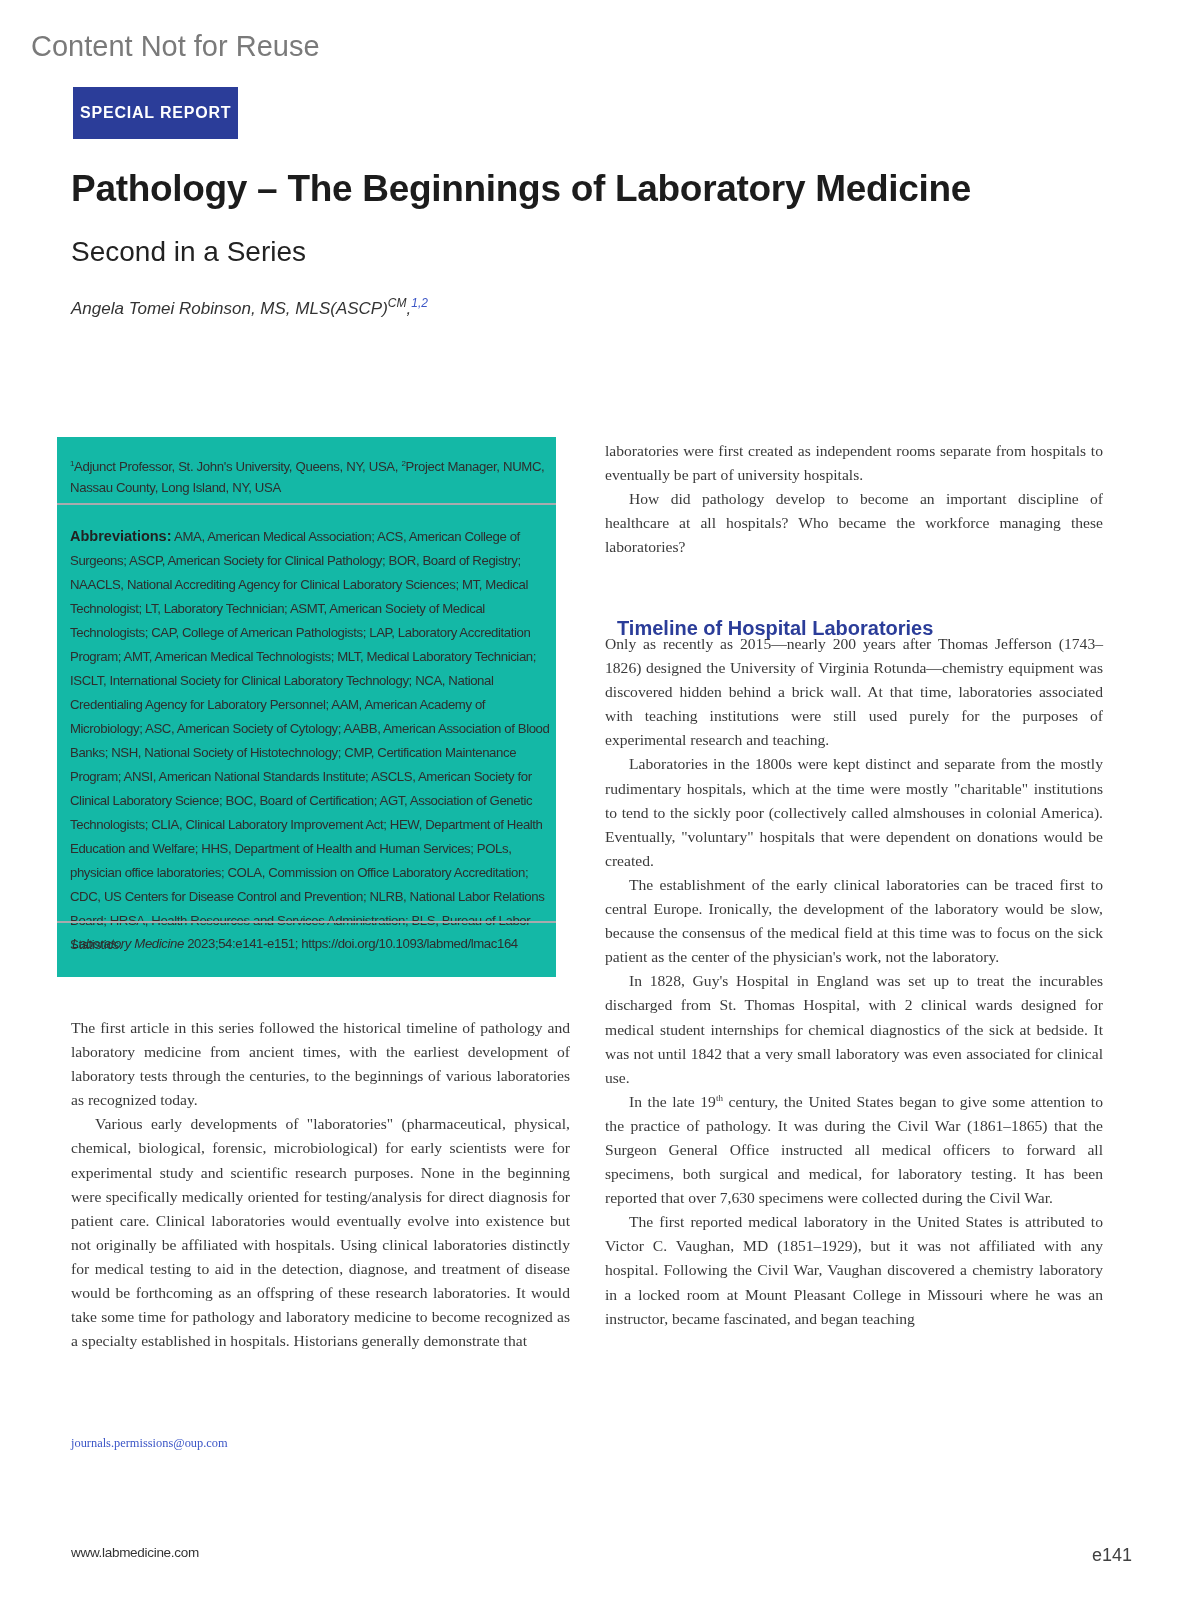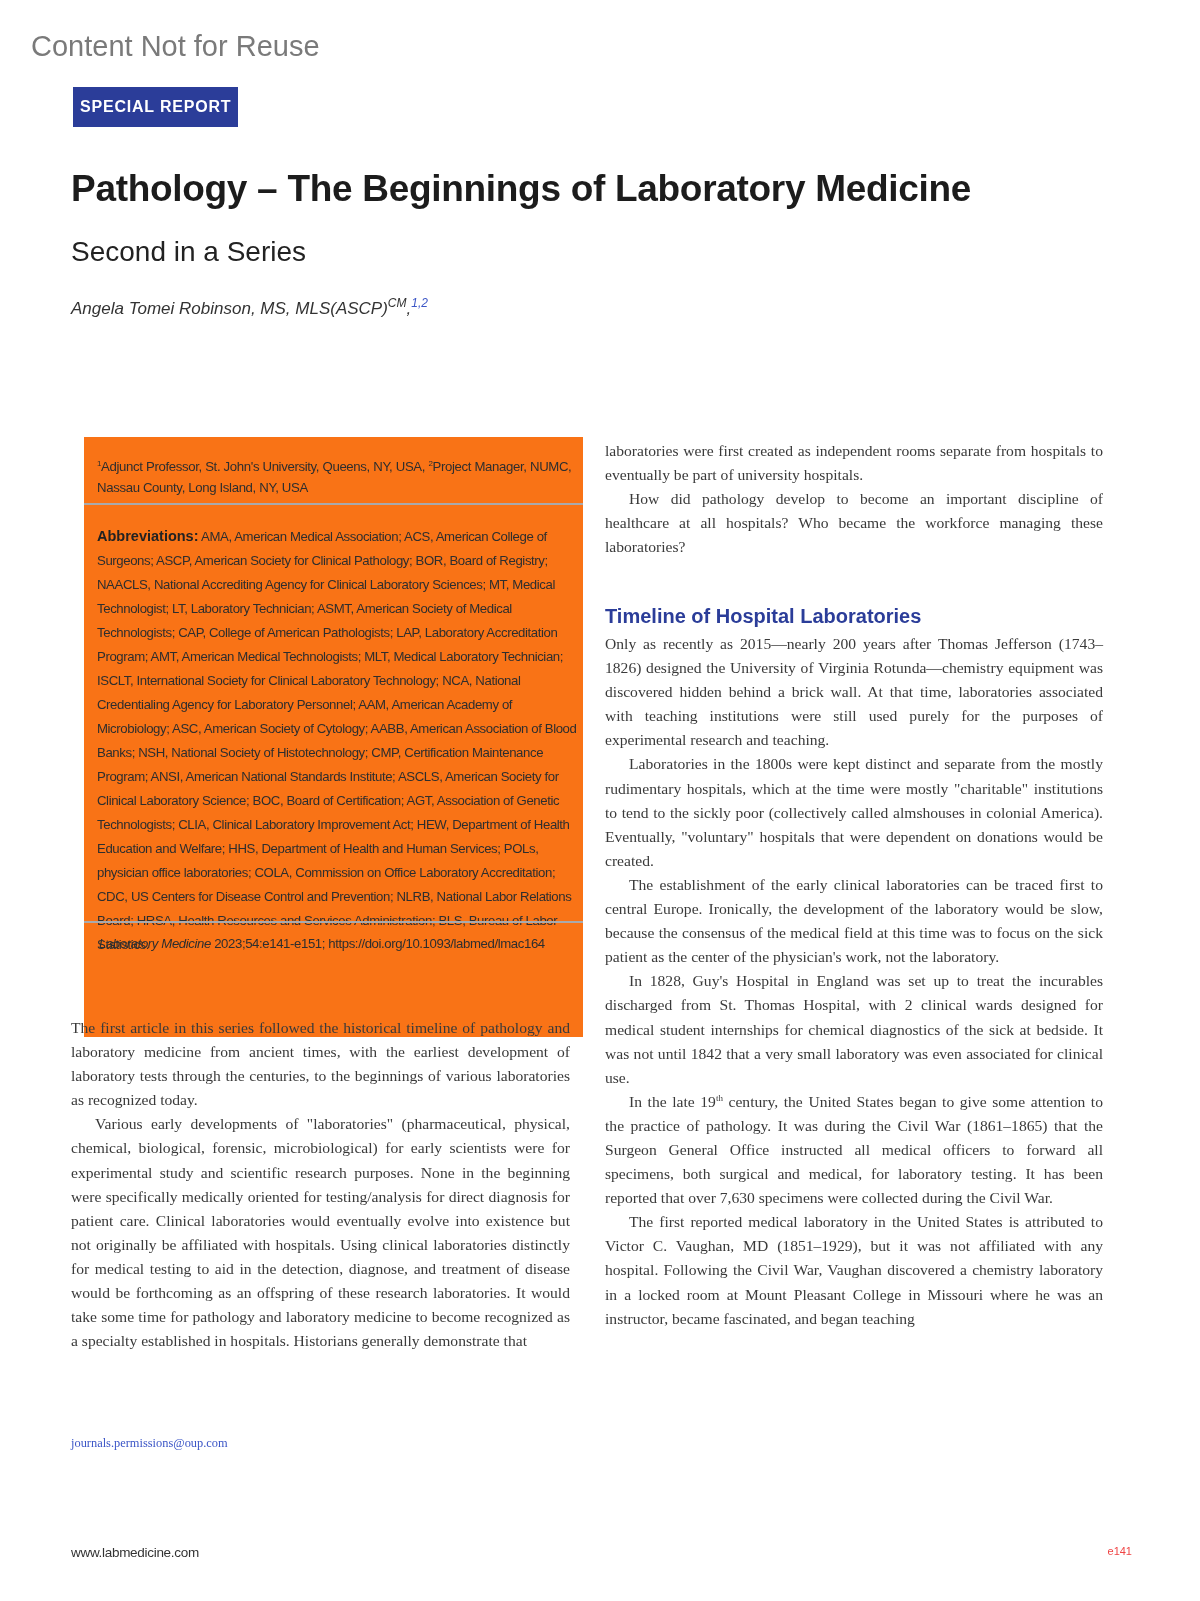--- a/index.html
+++ b/index.html
@@ -1,34 +1,34 @@
 <!DOCTYPE html>
 <html><head>
 <meta charset="utf-8">
 <style>
   html, body { margin: 0; padding: 0; background: #ffffff; }
   body { width: 1200px; height: 1601px; position: relative; overflow: hidden; color: #333; }
   .abs { position: absolute; }
 
   .watermark { left: 31px; top: 30px; font-size: 29px; color: #7a7a7a; font-family: "Liberation Sans", sans-serif; }
 
-  .badge { left: 73px; top: 87px; height: 24px; padding: 8px 7px; background: #2b3d99; color: #ffffff;
+  .badge { left: 73px; top: 87px; height: 24px; padding: 14px 7px; background: #2b3d99; color: #ffffff;
            font-family: "Liberation Sans", sans-serif; font-weight: bold; font-size: 16px; letter-spacing: 0.8px;
            line-height: 24px; }
 
   .title { left: 71px; top: 168px; font-family: "Liberation Sans", sans-serif; font-weight: bold; font-size: 37px;
            color: #1c1c1c; letter-spacing: -0.3px; white-space: nowrap; }
   .subtitle { left: 71px; top: 236px; font-family: "Liberation Sans", sans-serif; font-weight: normal; font-size: 28px;
               color: #222; white-space: nowrap; }
   .author { left: 71px; top: 296px; font-family: "Liberation Sans", sans-serif; font-style: italic; font-size: 17px;
             color: #333; white-space: nowrap; }
   .author sup { font-size: 12px; }
   .author .aff { color: #3b55c6; }
 
-  .infobox { left: 84px; top: 437px; width: 499px; height: 600px; background: #f97316; }
+  .infobox { left: 57px; top: 437px; width: 499px; height: 540px; background: #14b8a6; }
   .affil { position: absolute; left: 13px; top: 16px; width: 478px; font-family: "Liberation Sans", sans-serif;
            font-size: 13.2px; line-height: 21px; color: #2e2e2e; letter-spacing: -0.35px; }
   .affil sup { font-size: 8px; }
   .hr1 { position: absolute; left: 0; top: 66px; width: 499px; height: 2px; background: #a9aaad; }
   .abbr { position: absolute; left: 13px; top: 87px; width: 480px; font-family: "Liberation Sans", sans-serif;
           font-size: 13.2px; line-height: 24px; color: #2e2e2e; letter-spacing: -0.4px; }
   .abbr b { font-weight: bold; font-size: 14.5px; letter-spacing: 0; color: #222; }
   .hr2 { position: absolute; left: 0; top: 484px; width: 499px; height: 2px; background: #a9aaad; }
   .citation { position: absolute; left: 15px; top: 499px; font-family: "Liberation Sans", sans-serif;
               font-size: 13.2px; color: #2e2e2e; letter-spacing: -0.4px; white-space: nowrap; }
@@ -43,21 +43,21 @@
   .right-col-top { left: 605px; top: 439px; width: 498px; }
   .section-head { left: 605px; top: 605px; font-family: "Liberation Sans", sans-serif; font-weight: bold; font-size: 20px;
                   color: #2b3d99; white-space: nowrap; }
   .right-col { left: 605px; top: 632px; width: 498px; }
 
   .copyright { left: 71px; top: 1407px; width: 1060px; font-family: "Liberation Serif", serif; font-size: 12.4px;
                color: #3a3a3a; line-height: 24px; }
   .copyright a { color: #3b55c6; text-decoration: none; }
 
   .footer-left { left: 71px; top: 1545px; font-family: "Liberation Sans", sans-serif; font-size: 13.5px; color: #333; letter-spacing: -0.3px; }
-  .footer-right { right: 68px; top: 1545px; font-family: "Liberation Sans", sans-serif; font-size: 11px; color: #ef4444; }
+  .footer-right { right: 68px; top: 1545px; font-family: "Liberation Sans", sans-serif; font-size: 18px; color: #404040; }
 </style>
 </head>
 <body>
 
 <div class="abs watermark">Content Not for Reuse</div>
 
 <div class="abs badge">SPECIAL REPORT</div>
 
 <h1 class="abs title" style="margin:0">Pathology – The Beginnings of Laboratory Medicine</h1>
 <h2 class="abs subtitle" style="margin:0">Second in a Series</h2>
@@ -83,21 +83,21 @@
 <div class="abs col left-col">
   <p>The first article in this series followed the historical timeline of pathology and laboratory medicine from ancient times, with the earliest development of laboratory tests through the centuries, to the beginnings of various laboratories as recognized today.</p>
   <p class="indent">Various early developments of "laboratories" (pharmaceutical, physical, chemical, biological, forensic, microbiological) for early scientists were for experimental study and scientific research purposes. None in the beginning were specifically medically oriented for testing/analysis for direct diagnosis for patient care. Clinical laboratories would eventually evolve into existence but not originally be affiliated with hospitals. Using clinical laboratories distinctly for medical testing to aid in the detection, diagnose, and treatment of disease would be forthcoming as an offspring of these research laboratories. It would take some time for pathology and laboratory medicine to become recognized as a specialty established in hospitals. Historians generally demonstrate that</p>
 </div>
 
 <div class="abs col right-col-top">
   <p>laboratories were first created as independent rooms separate from hospitals to eventually be part of university hospitals.</p>
   <p class="indent">How did pathology develop to become an important discipline of healthcare at all hospitals? Who became the workforce managing these laboratories?</p>
 </div>
 
-<h3 class="abs section-head" style="margin:0">Timeline of Hospital Laboratories</h3>
+<h3 class="abs section-head" style="margin:12px">Timeline of Hospital Laboratories</h3>
 
 <div class="abs col right-col">
   <p>Only as recently as 2015—nearly 200 years after Thomas Jefferson (1743–1826) designed the University of Virginia Rotunda—chemistry equipment was discovered hidden behind a brick wall. At that time, laboratories associated with teaching institutions were still used purely for the purposes of experimental research and teaching.</p>
   <p class="indent">Laboratories in the 1800s were kept distinct and separate from the mostly rudimentary hospitals, which at the time were mostly "charitable" institutions to tend to the sickly poor (collectively called almshouses in colonial America). Eventually, "voluntary" hospitals that were dependent on donations would be created.</p>
   <p class="indent">The establishment of the early clinical laboratories can be traced first to central Europe. Ironically, the development of the laboratory would be slow, because the consensus of the medical field at this time was to focus on the sick patient as the center of the physician's work, not the laboratory.</p>
   <p class="indent">In 1828, Guy's Hospital in England was set up to treat the incurables discharged from St. Thomas Hospital, with 2 clinical wards designed for medical student internships for chemical diagnostics of the sick at bedside. It was not until 1842 that a very small laboratory was even associated for clinical use.</p>
   <p class="indent"><span>In the late 19</span><sup>th</sup><span> century, the United States began to give some attention to the practice of pathology. It was during the Civil War (1861–1865) that the Surgeon General Office instructed all medical officers to forward all specimens, both surgical and medical, for laboratory testing. It has been reported that over 7,630 specimens were collected during the Civil War.</span></p>
   <p class="indent">The first reported medical laboratory in the United States is attributed to Victor C. Vaughan, MD (1851–1929), but it was not affiliated with any hospital. Following the Civil War, Vaughan discovered a chemistry laboratory in a locked room at Mount Pleasant College in Missouri where he was an instructor, became fascinated, and began teaching</p>
 </div>
 

